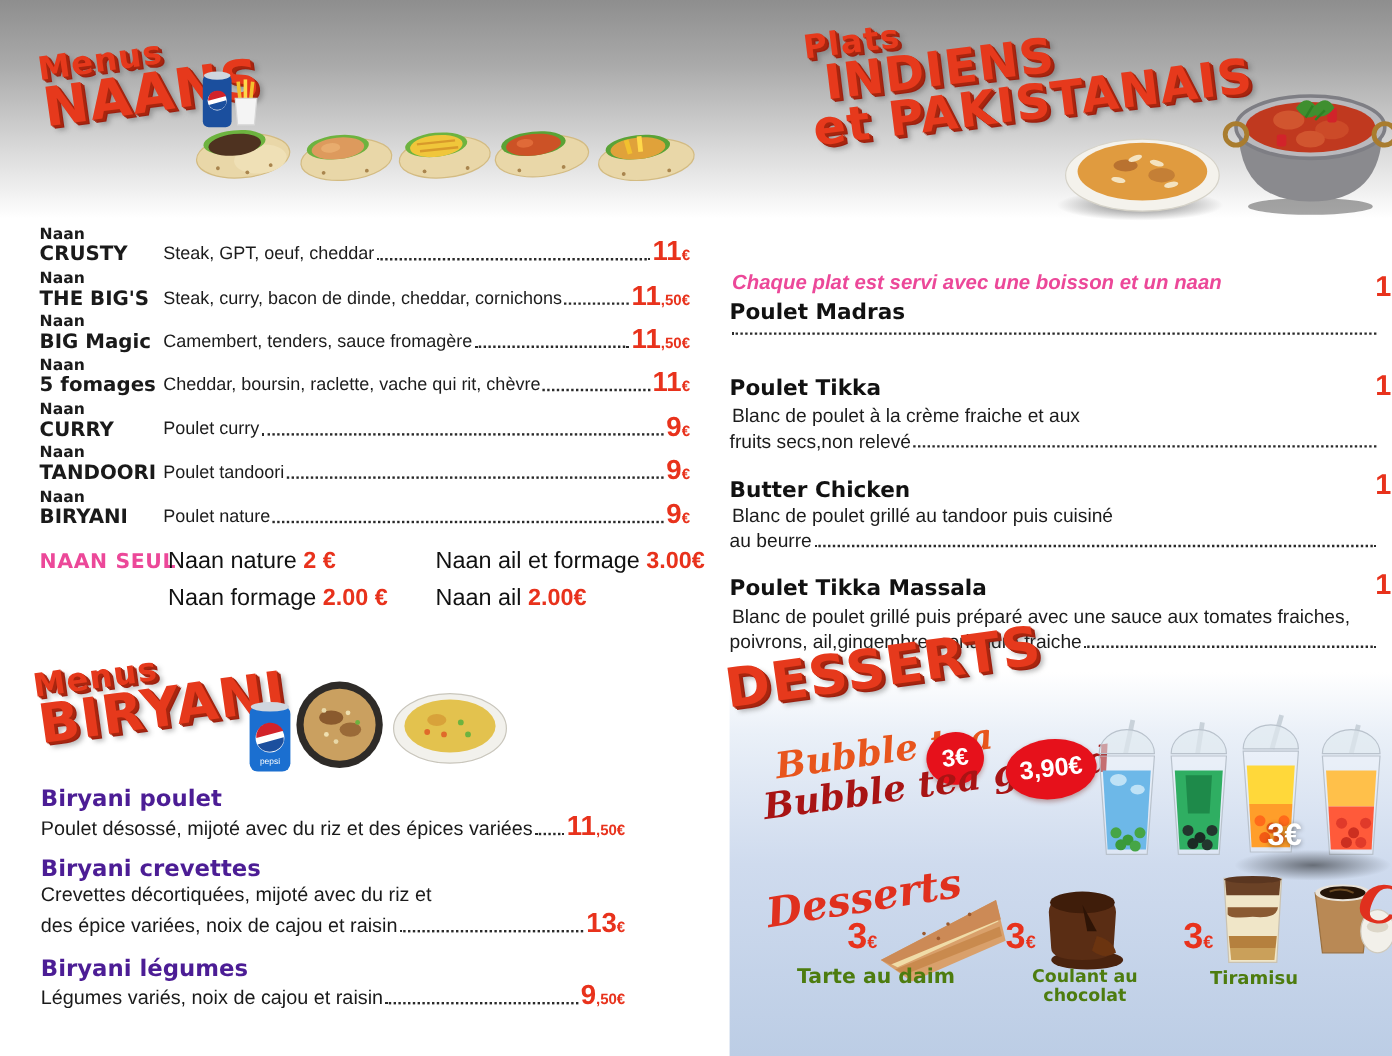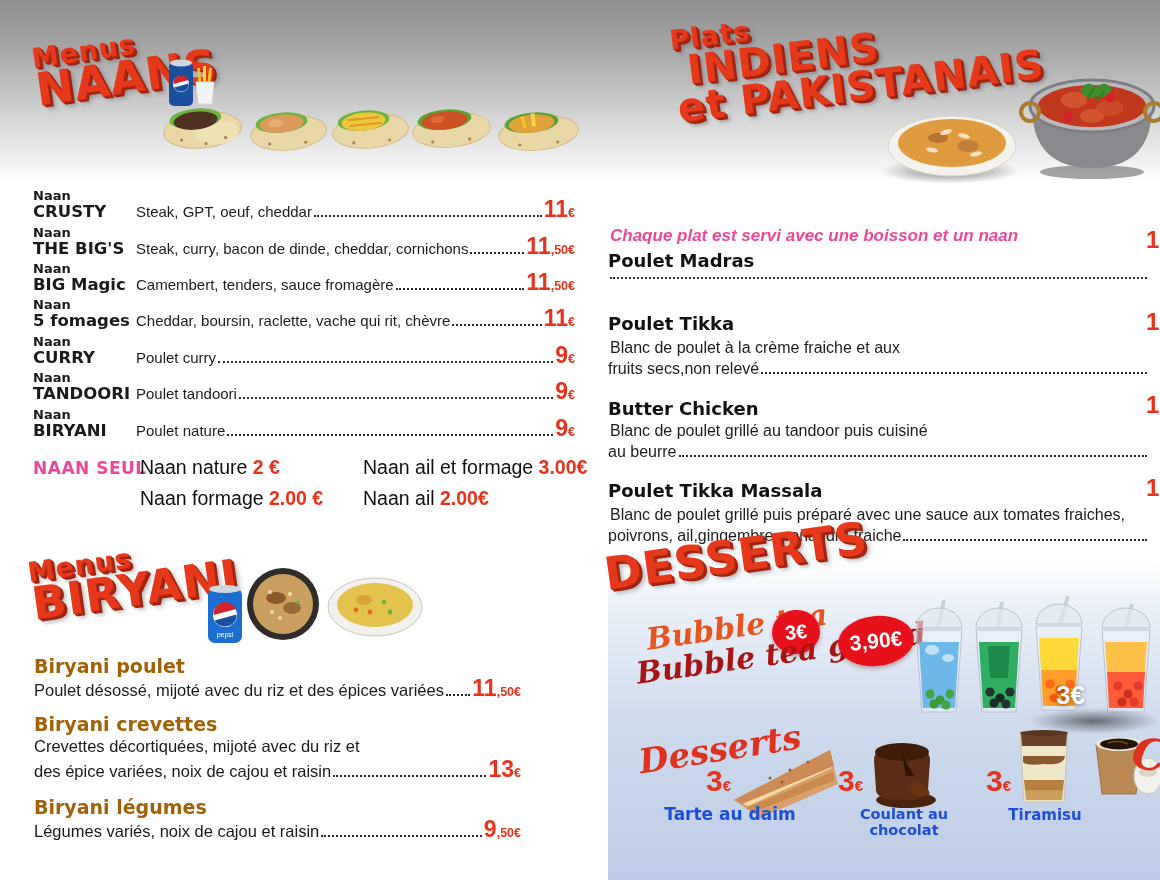--- a/index.html
+++ b/index.html
@@ -30,40 +30,40 @@
   .price .big{font-size:23px;}
   .price .sub{font-size:12.5px;}
   
   .naan-seul{position:absolute;left:33px;top:452px;width:545px;height:70px;}
   .ns-label{position:absolute;left:0;top:6px;font-family:"DejaVu Sans",sans-serif;font-weight:bold;
             font-size:17px;color:#ec4899;letter-spacing:.5px;}
   .ns-entry{position:absolute;font-size:19.5px;color:#111;white-space:nowrap;}
   .ns-entry .p{color:#e8321c;font-weight:bold;}
   
   .biryani-list{position:absolute;left:30px;top:655px;width:487px;}
-  .bname{position:absolute;font-family:"DejaVu Sans",sans-serif;font-weight:bold;font-size:19px;color:#a16207;}
+  .bname{position:absolute;font-family:"DejaVu Sans",sans-serif;font-weight:bold;font-size:19px;color:#4c1d95;}
   .bdesc{position:absolute;display:flex;align-items:baseline;font-size:16.5px;width:487px;}
   .bdesc .txt{white-space:nowrap;}
   
   .indian-col{position:absolute;left:608px;top:226px;width:541px;}
   .note{position:absolute;left:2px;top:0;font-size:17px;font-weight:bold;font-style:italic;color:#ec4899;white-space:nowrap;}
   .iname{position:absolute;font-family:"DejaVu Sans",sans-serif;font-weight:bold;font-size:18px;color:#111;}
   .idesc{position:absolute;display:flex;align-items:baseline;font-size:16px;width:541px;color:#1c1c1c;}
   .idesc .txt{white-space:nowrap;}
   .iprice{position:absolute;font-weight:bold;color:#e8321c;font-size:24px;line-height:1;}
   
   .script{position:absolute;font-family:"DejaVu Serif",serif;font-style:italic;font-weight:bold;
           transform:rotate(-8deg);transform-origin:left top;white-space:nowrap;}
   .badge{position:absolute;background:#e6111b;color:#ffffff;font-weight:bold;display:flex;
          align-items:center;justify-content:center;border-radius:50%;transform:rotate(-6deg);
          box-shadow:0 2px 4px rgba(120,30,20,.4);}
   .d-price{position:absolute;font-weight:bold;color:#e8321c;line-height:.85;white-space:nowrap;}
   .d-price .big{font-size:30px;}
   .d-price .sub{font-size:15px;}
-  .d-label{position:absolute;font-family:"DejaVu Sans",sans-serif;font-weight:bold;color:#1d4ed8;text-align:center;}
+  .d-label{position:absolute;font-family:"DejaVu Sans",sans-serif;font-weight:bold;color:#4d7c0f;text-align:center;}
   .cup-price{position:absolute;color:#ffffff;font-weight:bold;font-size:26px;
              text-shadow:0 1px 4px rgba(0,0,0,.45);}
   .shadow-ell{position:absolute;border-radius:50%;
               background:radial-gradient(ellipse at center,rgba(0,0,0,.5) 0%,rgba(0,0,0,0) 70%);}
   .img{position:absolute;}
 </style>
 </head>
 <body>
 
 <div class="page">

